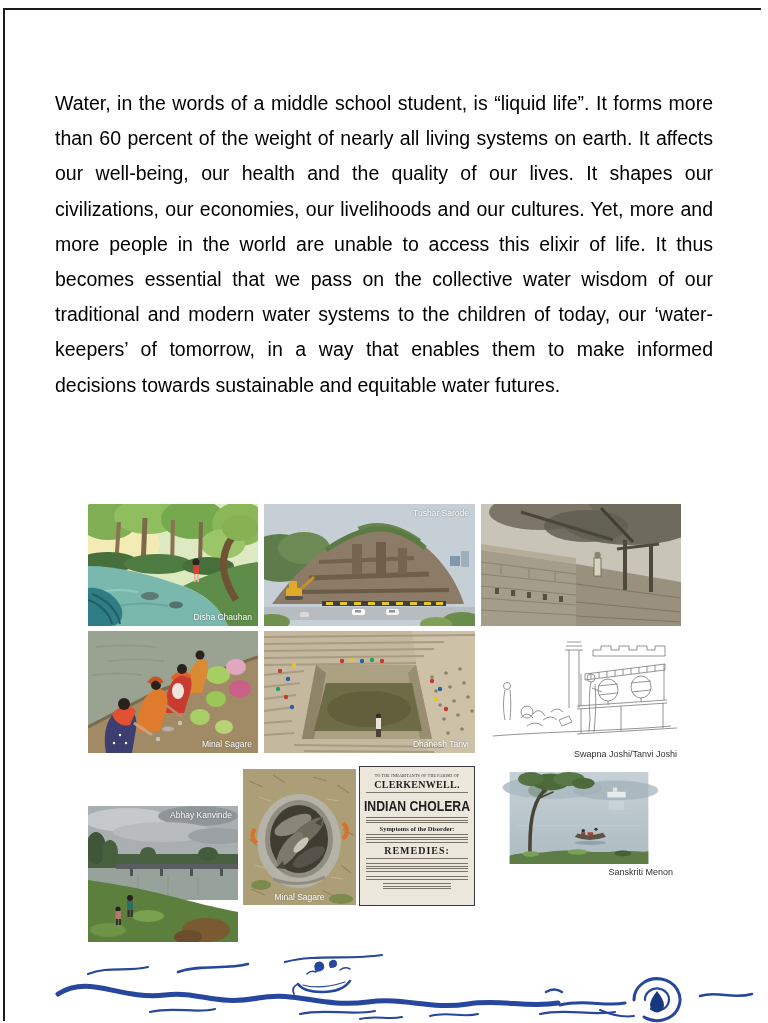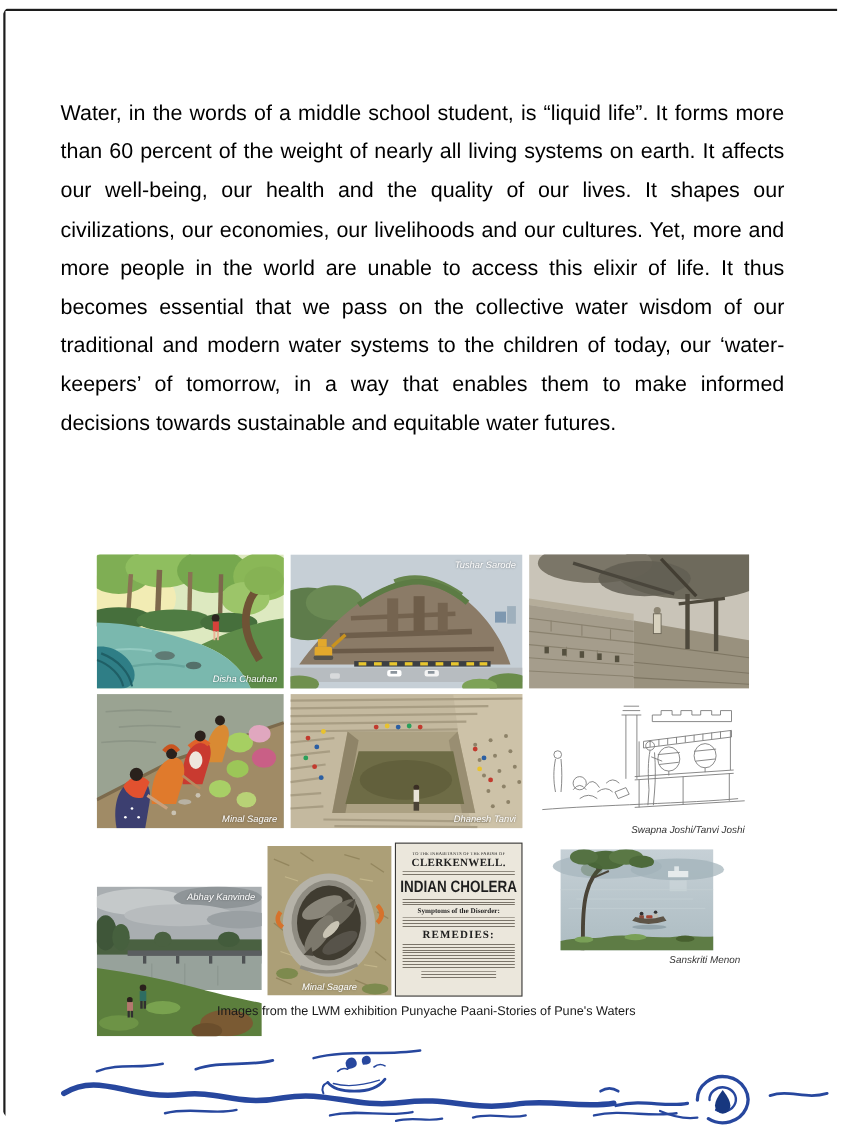--- a/index.html
+++ b/index.html
@@ -1,17 +1,17 @@
 <!DOCTYPE html>
 <html><head>
 <meta charset="utf-8">
 <style>
   html,body{margin:0;padding:0;background:#ffffff;}
   .page{position:relative;width:768px;height:1023px;background:#ffffff;overflow:hidden;
-        font-family:"Liberation Sans",sans-serif;border-radius:23px;}
+        font-family:"Liberation Sans",sans-serif;}
   .edge-top{position:absolute;left:4px;top:8px;width:757px;height:2px;background:#1c1c1c;}
   .edge-left{position:absolute;left:3px;top:8px;width:2px;height:1013px;background:#1c1c1c;}
 
   .intro{position:absolute;left:55px;top:86px;width:658px;margin:0;
          font-size:19.5px;line-height:35.2px;color:#000;text-align:justify;}
 
   figure{margin:0;padding:0;position:absolute;}
   figure svg{display:block;width:100%;height:100%;}
 
   .g1{left:88px;top:504px;width:170px;height:122px;}
@@ -19,21 +19,21 @@
   .g3{left:481px;top:504px;width:200px;height:122px;}
   .g4{left:88px;top:631px;width:170px;height:122px;}
   .g5{left:264px;top:631px;width:211px;height:122px;}
   .g6{left:481px;top:634px;width:200px;height:112px;}
   .g7{left:88px;top:806px;width:150px;height:136px;}
   .g8{left:243px;top:769px;width:113px;height:136px;}
   .g9{left:359px;top:766px;width:116px;height:140px;}
   .g10{left:481px;top:772px;width:196px;height:92px;}
 
   .credit{position:absolute;font-size:8.5px;color:#fff;white-space:nowrap;
-          text-shadow:0 0 2px rgba(0,0,0,0.45);font-style:italic;}
+          text-shadow:0 0 2px rgba(0,0,0,0.45);}
   .cr-tr{top:4px;right:6px;}
   .cr-br{bottom:4px;right:6px;}
   .cr-bc{bottom:3px;left:0;right:0;text-align:center;text-shadow:0 0 2px rgba(0,0,0,0.35);}
   .cr-below{top:100%;right:4px;margin-top:3px;color:#333;font-size:9px;text-shadow:none;}
 
   .gallery-caption{position:absolute;top:914px;left:94px;width:587px;text-align:center;
                    font-size:11.5px;color:#1a1a1a;}
 
   
   .poster{width:100%;height:100%;box-sizing:border-box;background:#ebe7dc;
@@ -482,21 +482,20 @@
       <path d="M92,92 Q112,100 136,92 L132,86 Q112,92 96,87 Z" fill="#5d5447"></path>
       <ellipse cx="114" cy="100" rx="22" ry="3" fill="#93a4ab"></ellipse>
       <path d="M0,118 C20,112 40,116 60,112 C90,108 120,116 150,112 C170,110 186,114 196,112 L196,130 L0,130 Z" fill="#5e7c45"></path>
       <ellipse cx="30" cy="116" rx="12" ry="4" fill="#79a057"></ellipse>
       <ellipse cx="96" cy="113" rx="14" ry="4" fill="#79a057"></ellipse>
       <ellipse cx="160" cy="115" rx="12" ry="4" fill="#47602f"></ellipse>
     </svg>
     <figcaption class="credit cr-below">Sanskriti Menon</figcaption>
   </figure>
 
-  <div class="gallery-caption">Images from the LWM exhibition Punyache Paani-Stories of Pune's Waters</div>
 
   <svg class="waves" viewBox="0 0 768 75">
     <g stroke="#27479E" fill="none" stroke-linecap="round">
       <path d="M58,46 C90,26 118,52 165,47 C200,43 215,58 258,50 C298,43 320,60 368,54 C405,49 430,62 468,56 C500,51 528,60 558,55" stroke-width="5"></path>
       <path d="M178,24 C200,16 225,22 248,16" stroke-width="2.5"></path>
       <path d="M285,14 C315,6 350,12 382,7" stroke-width="2.2"></path>
       <path d="M88,26 C108,18 126,24 148,19" stroke-width="2.2"></path>
       <path d="M150,64 C175,58 195,66 215,61" stroke-width="2.2"></path>
       <path d="M300,66 C325,60 350,68 375,63" stroke-width="2.2"></path>
       <path d="M360,71 C375,67 388,72 402,69" stroke-width="2"></path>

